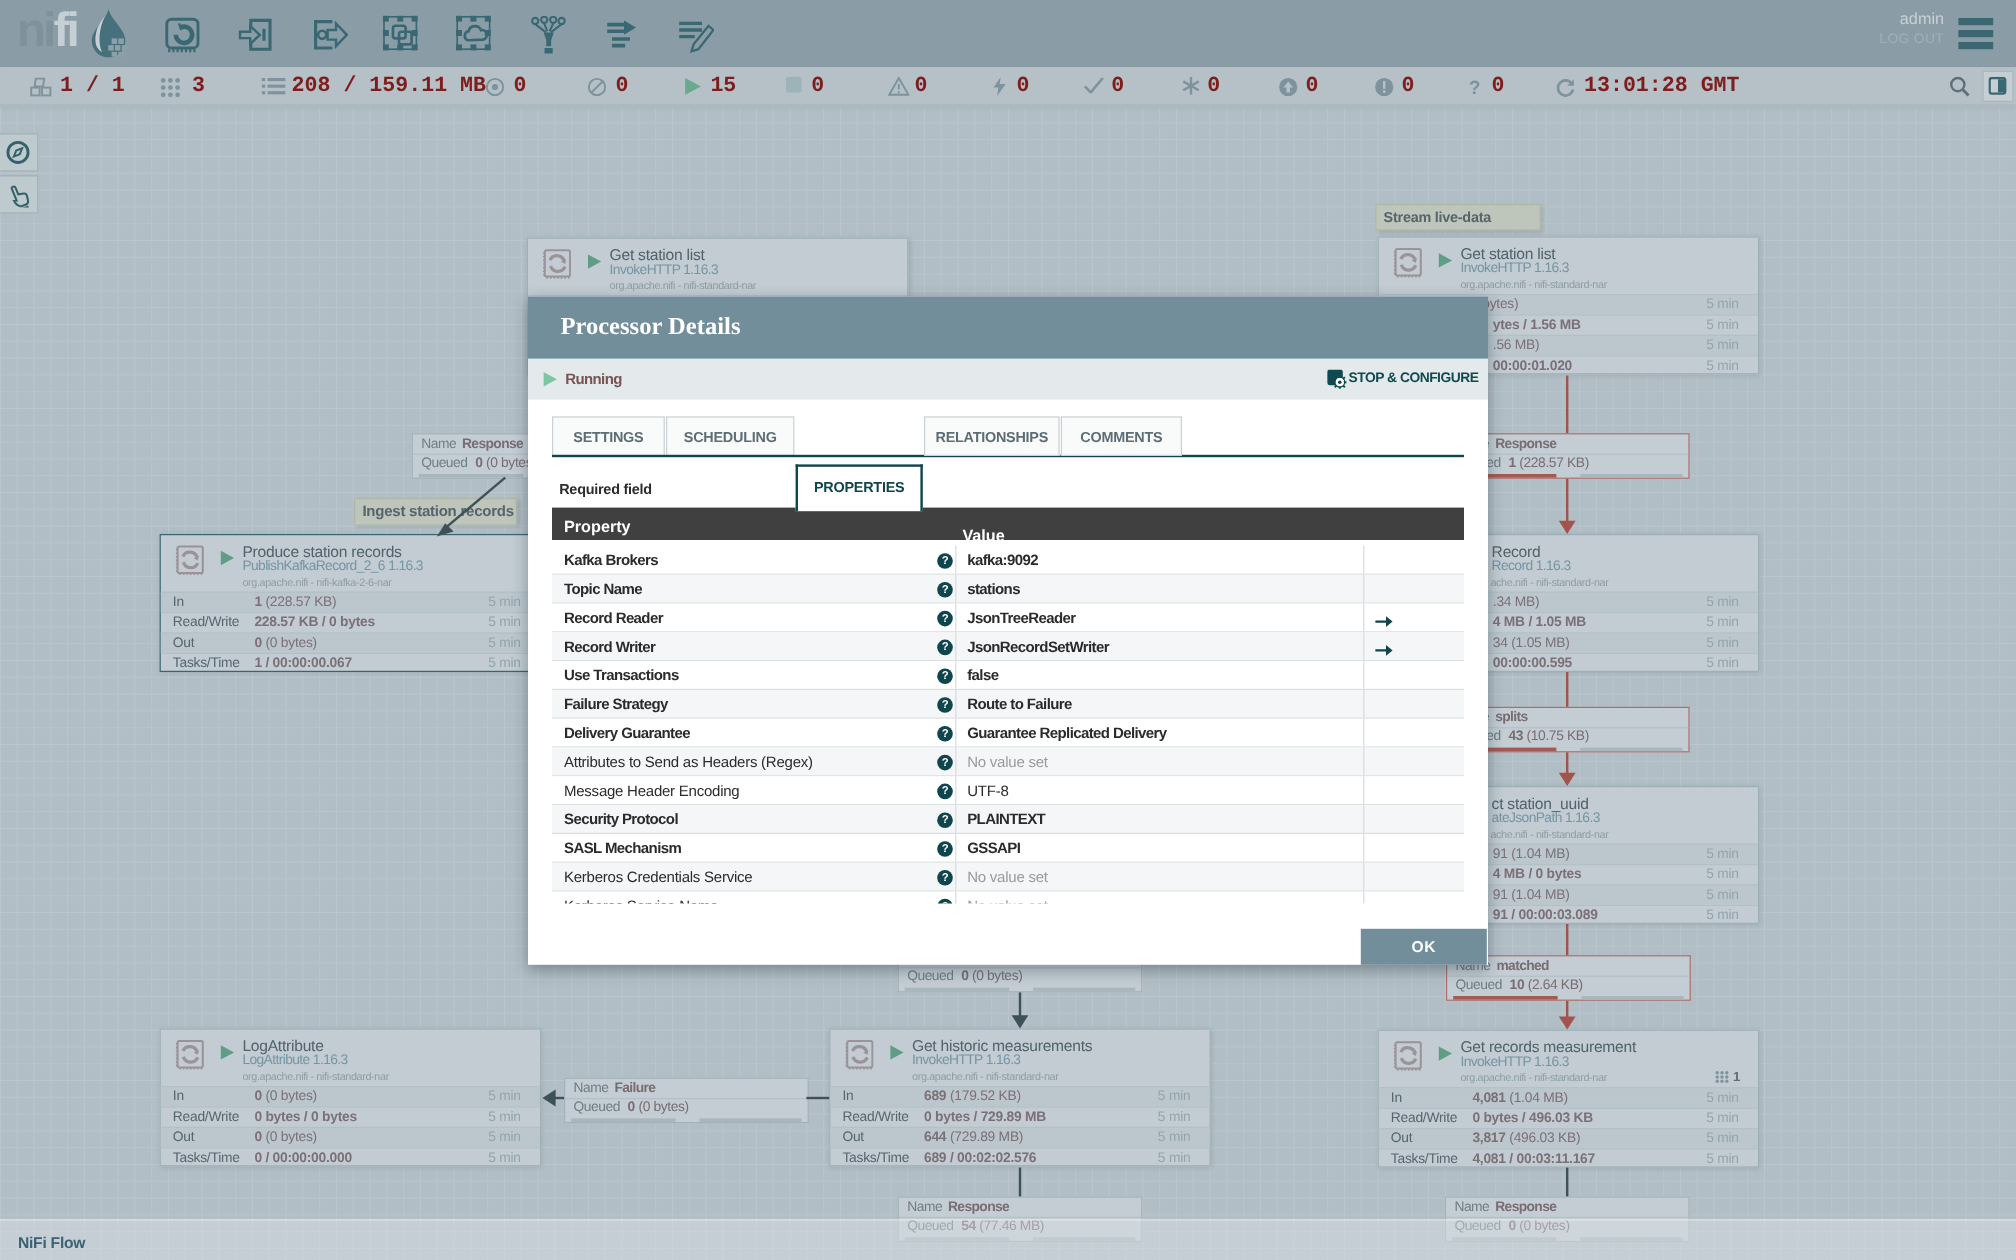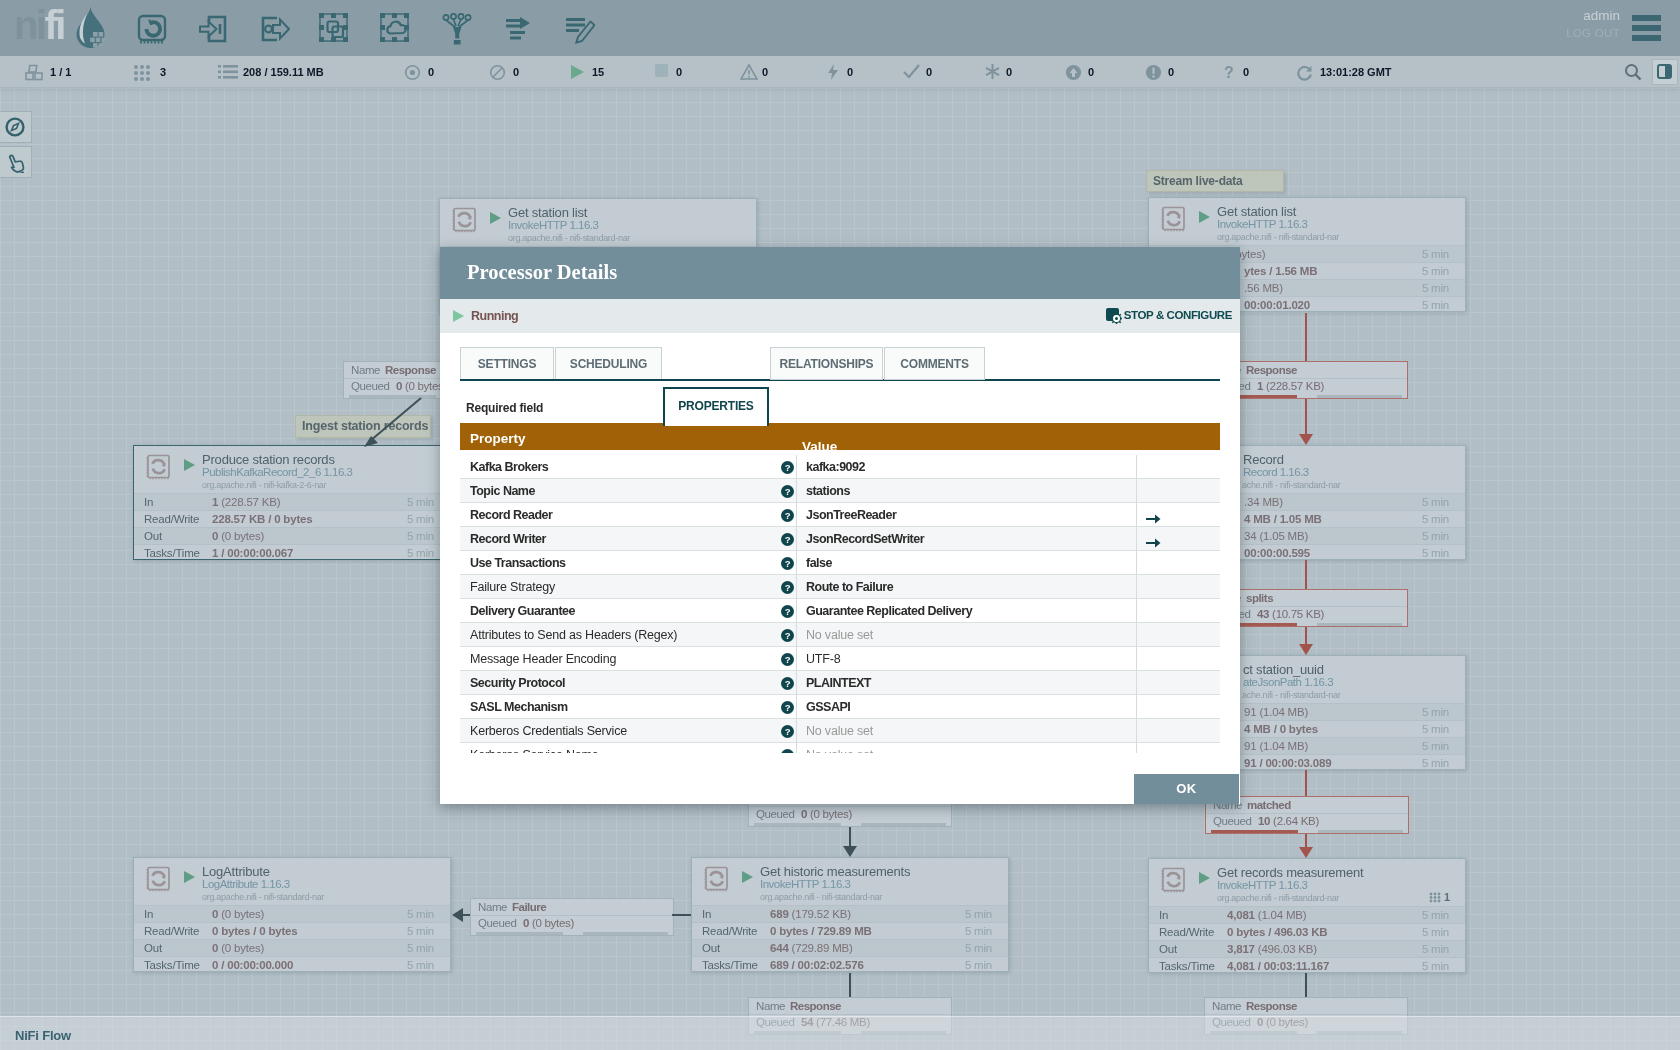--- a/index.html
+++ b/index.html
@@ -7,21 +7,21 @@
 #stage { position:relative; width:1680px; height:1050px; background:#b1bec5; overflow:hidden; }
 .abs { position:absolute; }
 
 
 #hdr { left:0; top:0; width:1680px; height:56px; background:#8a9da7; }
 .hicon { top:13px; width:30px; height:30px; }
 .hb { position:absolute; left:0; width:29px; height:6px; background:#3c6772; }
 
 
 #stats { left:0; top:56px; width:1680px; height:32px; background:#b5c1c7; border-bottom:1px solid #a9b6bd; box-shadow:0 2px 4px rgba(60,80,90,0.12); }
-.st { position:absolute; top:0; height:32px; line-height:32px; font-size:11px; color:#0f172a; font-weight:bold; }
+.st { position:absolute; top:0; height:32px; line-height:32px; font-size:18px; color:#7f1d1d; font-weight:bold;font-family:Liberation Mono, monospace; }
 .sic { position:absolute; top:8px; }
 
 
 #canvas { left:0; top:88px; width:1680px; height:962px;
   background-color:#b1bec5;
   background-image:linear-gradient(to right,#bac6cb 1px,transparent 1px),linear-gradient(to bottom,#bac6cb 1px,transparent 1px);
   background-size:14px 14px; }
 .cbtn { position:absolute; left:-2px; width:34px; height:32px; background:#bfcacf; border:1px solid #9fb0b7; }
 
 
@@ -71,21 +71,21 @@
 #mstatus { position:absolute; left:0; top:52px; width:100%; height:34px; background:#e4e9ec; }
 #mplay { position:absolute; left:13px; top:11px; width:0; height:0; border-left:11px solid #7dc7a0; border-top:6px solid transparent; border-bottom:6px solid transparent; }
 #mrun { position:absolute; left:31px; top:10px; font-size:12.5px; letter-spacing:-0.5px; font-weight:bold; color:#775351; }
 #mstop { position:absolute; right:8px; top:10px; font-size:11.5px; letter-spacing:-0.4px; font-weight:bold; color:#0e4a4f; }
 #mstopicon { position:absolute; right:118px; top:9px; }
 .tab { position:absolute; top:100px; height:33px; line-height:33px; text-align:center; font-size:12px; letter-spacing:-0.2px; font-weight:bold; color:#5d6d75; background:#f9fafa; border:1px solid #c8d1d6; }
 #tabline { position:absolute; left:20px; top:132px; width:760px; height:2px; background:#0f454c; }
 .tab.active { top:100px; height:39px; line-height:35px; background:#fff; border:2px solid #0f454c; border-bottom:none; color:#10454c; z-index:2; }
 #reqf { position:absolute; left:26px; top:154px; font-size:12px; letter-spacing:-0.2px; font-weight:bold; color:#2c2c2c; }
 #ptable { position:absolute; left:20px; top:176px; width:760px; }
-#phead { position:absolute; left:0; top:0; width:760px; height:27px; background:#a16207; color:#fff; font-size:13.5px; font-weight:bold; }
+#phead { position:absolute; left:0; top:0; width:760px; height:27px; background:#404040; color:#fff; font-size:13.5px; font-weight:bold; }
 #phead .h1 { position:absolute; left:10px; top:8px; }
 #phead .h2 { position:absolute; left:342px; top:16px;text-decoration:underline; }
 #pbody { position:absolute; left:0; top:32px; width:760px; height:298px; overflow:hidden; }
 .trow { position:absolute; left:0; width:760px; height:24px; line-height:24px; font-size:12.5px; letter-spacing:-0.2px; background:#fff; border-bottom:1px solid #dadfe2; }
 .trow.odd { background:#f4f6f7; }
 .tp { position:absolute; left:10px; color:#2b2b2b; white-space:nowrap; } .tp[style*="bold"], .tv[style*="bold"] { letter-spacing:-0.5px; }
 .tq { position:absolute; left:321px; top:5.5px; width:13px; height:13px; border-radius:50%; background:#0f454c; color:#fff; font-size:9.5px; font-weight:bold; text-align:center; line-height:13.5px; }
 .tv { position:absolute; left:346px; color:#2b2b2b; white-space:nowrap; }
 .tv.unset { color:#9a9a9a; font-weight:normal; }
 .tarr { position:absolute; left:686px; top:0; color:#12454b; font-size:15px; font-weight:bold; }
@@ -905,21 +905,21 @@
             <div class="vline" style="left:676px;"></div>
           </div>
           <div class="trow" style="top:96px;">
             <div class="tp" style="font-weight:bold;">Use Transactions</div>
             <div class="tq">?</div>
             <div class="tv" style="font-weight:bold;">false</div>
             <div class="vline" style="left:336px;"></div>
             <div class="vline" style="left:676px;"></div>
           </div>
           <div class="trow odd" style="top:120px;">
-            <div class="tp" style="font-weight:normal;text-align:right;">Failure Strategy</div>
+            <div class="tp" style="font-weight:bold;text-align:right;">Failure Strategy</div>
             <div class="tq">?</div>
             <div class="tv" style="font-weight:bold;">Route to Failure</div>
             <div class="vline" style="left:336px;"></div>
             <div class="vline" style="left:676px;"></div>
           </div>
           <div class="trow" style="top:144px;">
             <div class="tp" style="font-weight:bold;">Delivery Guarantee</div>
             <div class="tq">?</div>
             <div class="tv" style="font-weight:bold;">Guarantee Replicated Delivery</div>
             <div class="vline" style="left:336px;"></div>

